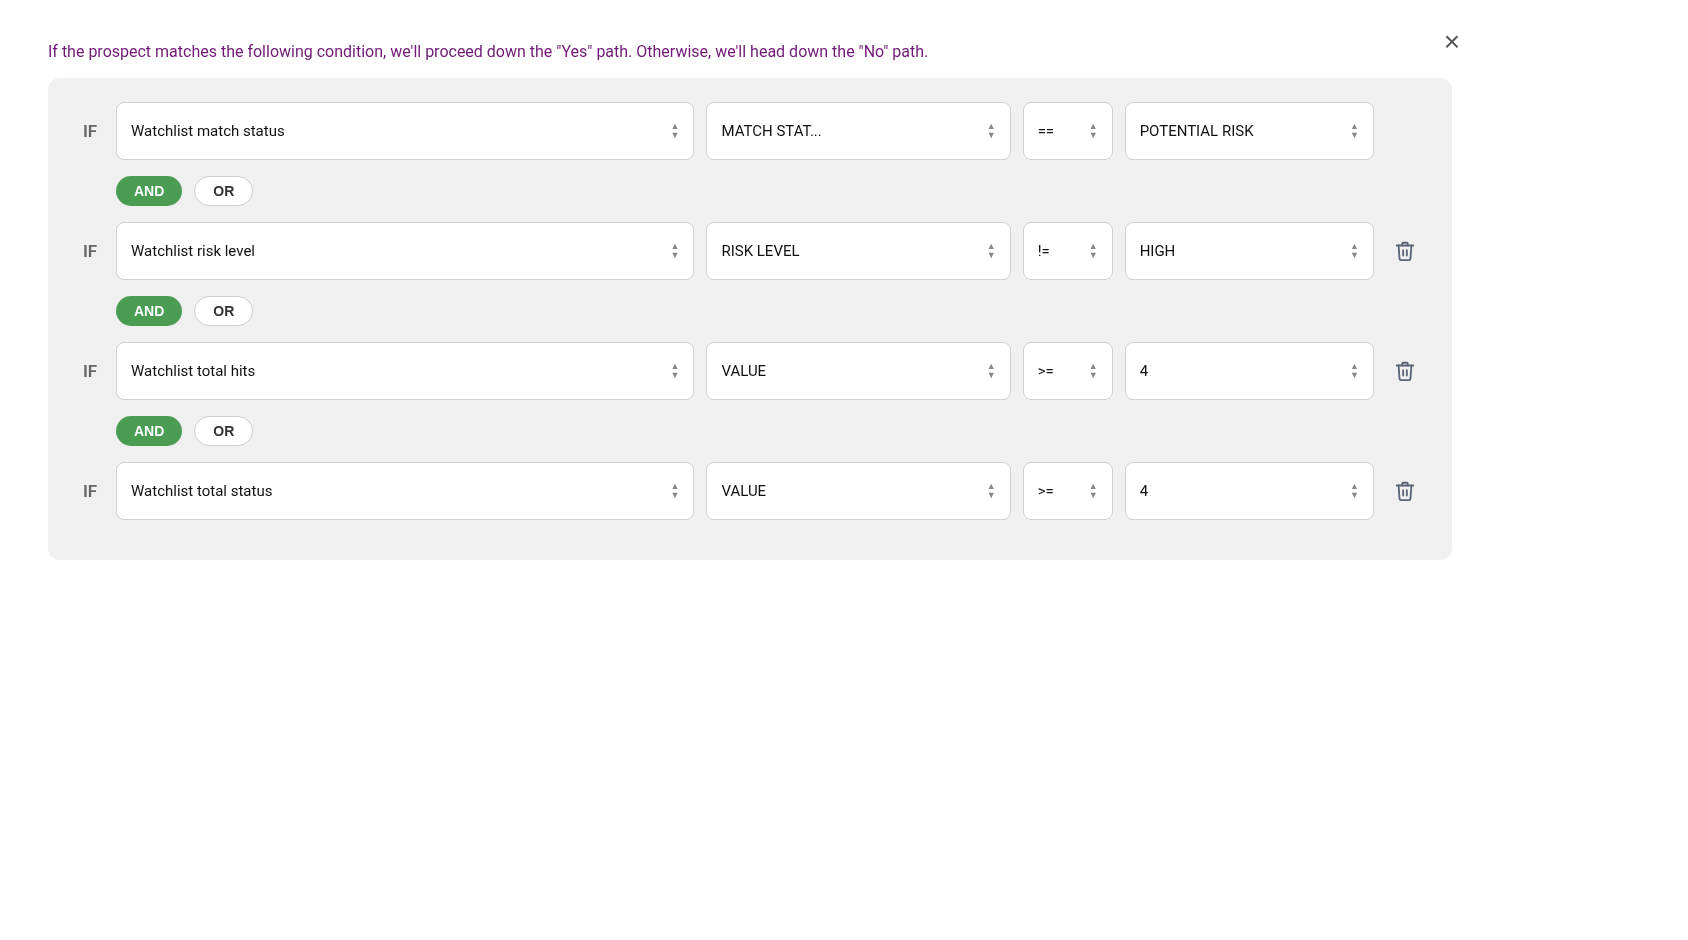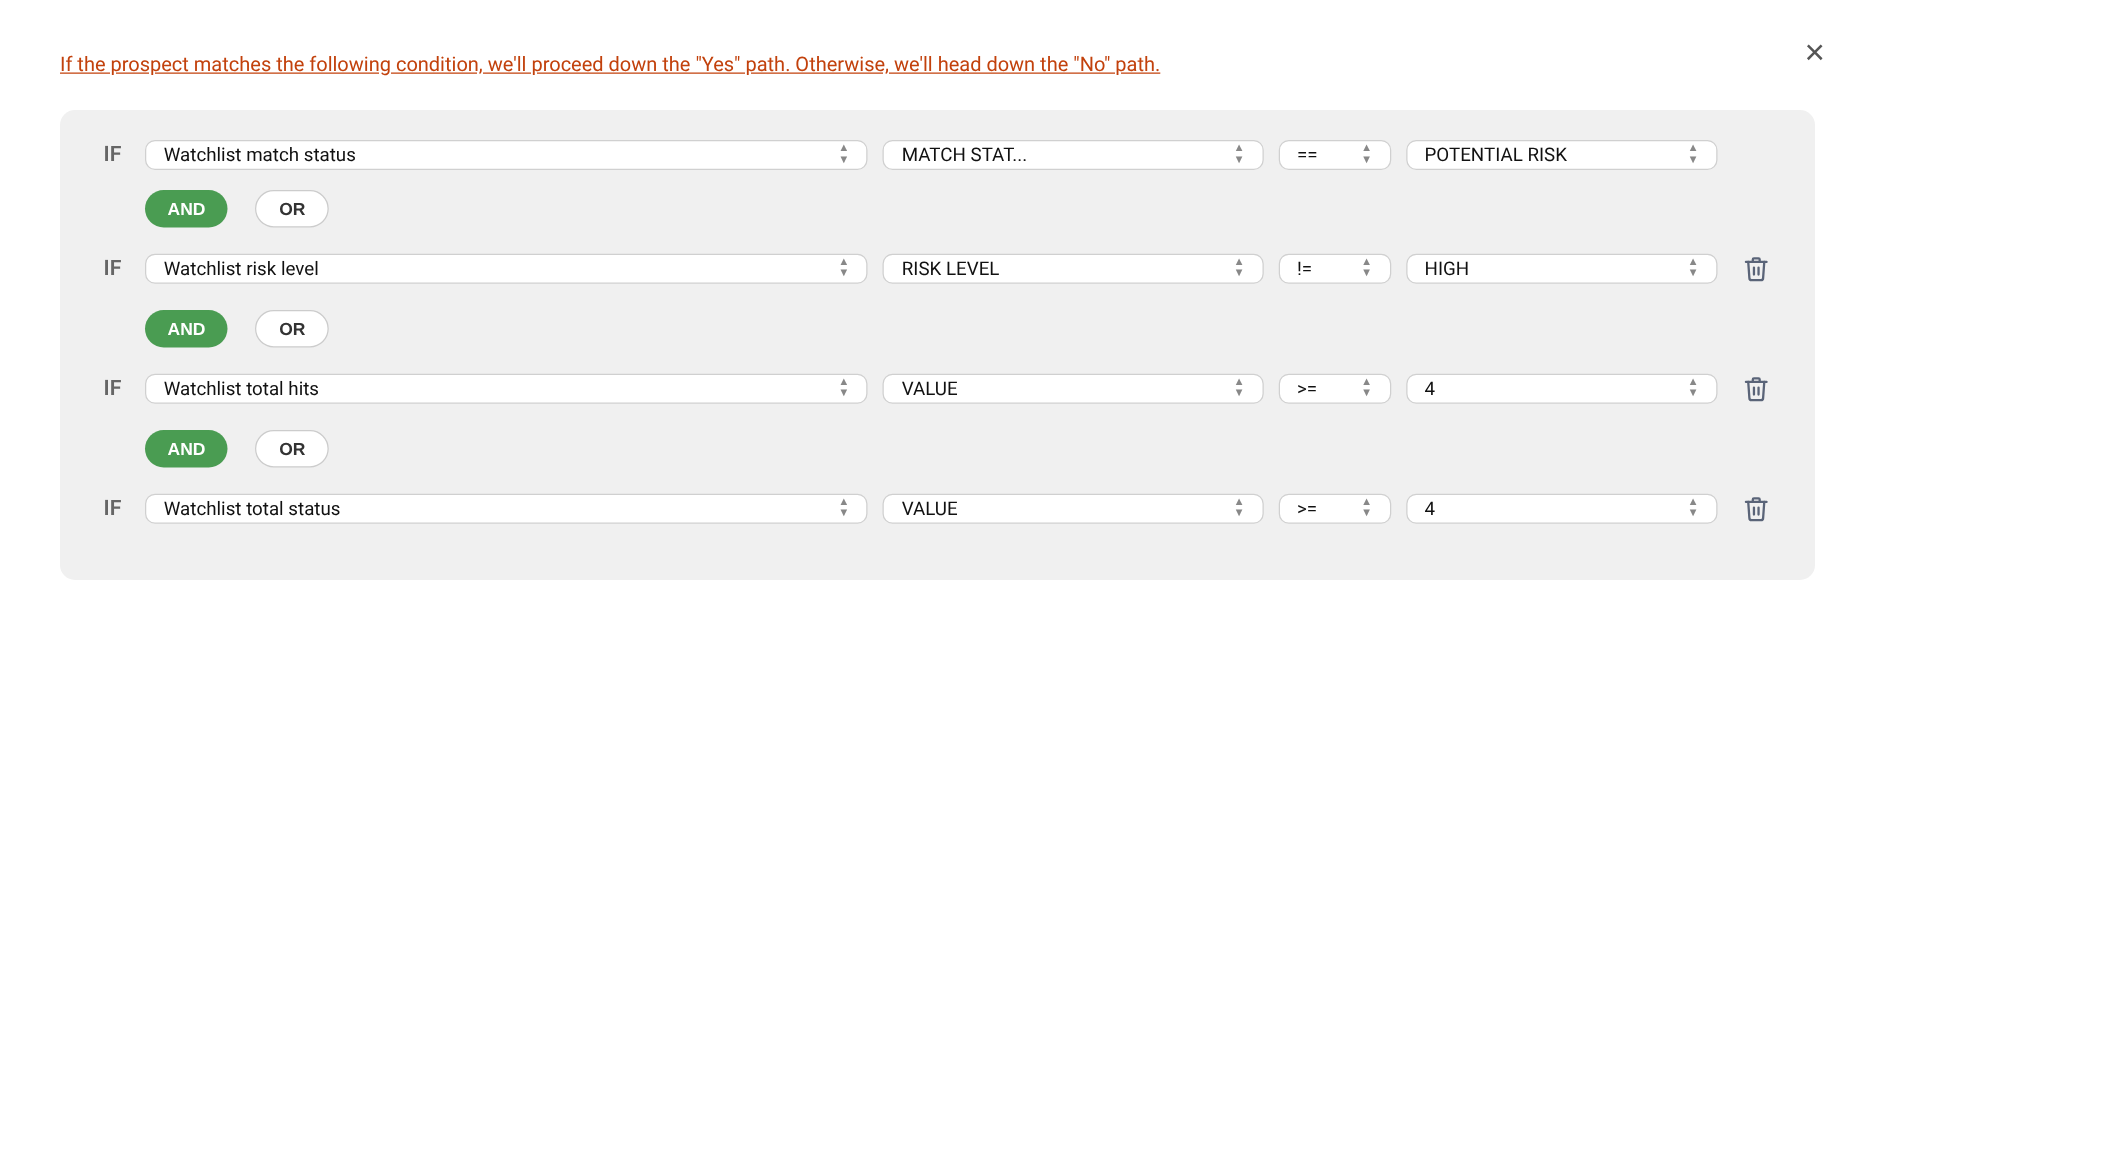--- a/index.html
+++ b/index.html
@@ -33,25 +33,24 @@
 
     .modal-title {
       font-size: 36px;
       font-weight: 700;
       margin-bottom: 12px;
       color: #111;
     }
 
     .modal-description {
       font-size: 16px;
-      color: #c2410c;
+      color: #701a75;
       line-height: 1.5;
       max-width: 900px;
-      margin-bottom: 24px;
-      text-decoration: underline;
+      margin-bottom: 14px;
     }
 
     .conditions-panel {
       background: #f0f0f0;
       border-radius: 12px;
       padding: 24px 28px;
     }
 
     .condition-row {
       display: flex;
@@ -66,21 +65,21 @@
       color: #666;
       width: 28px;
       flex-shrink: 0;
       text-align: center;
     }
 
     .select-field {
       background: #fff;
       border: 1.5px solid #d0d0d0;
       border-radius: 8px;
-      padding: 2px 14px;
+      padding: 19px 14px;
       font-size: 15px;
       color: #111;
       display: flex;
       align-items: center;
       justify-content: space-between;
       cursor: pointer;
       white-space: nowrap;
     }
 
     .chevron-icon {
@@ -135,21 +134,21 @@
     }
 
     .spacer-delete {
       width: 38px;
       flex-shrink: 0;
     }
 
     .logic-row {
       display: flex;
       align-items: center;
-      gap: 22px;
+      gap: 12px;
       margin-bottom: 16px;
       margin-left: 40px;
     }
 
     .btn-and {
       background: #4a9c52;
       color: #fff;
       border: none;
       border-radius: 20px;
       padding: 7px 18px;

